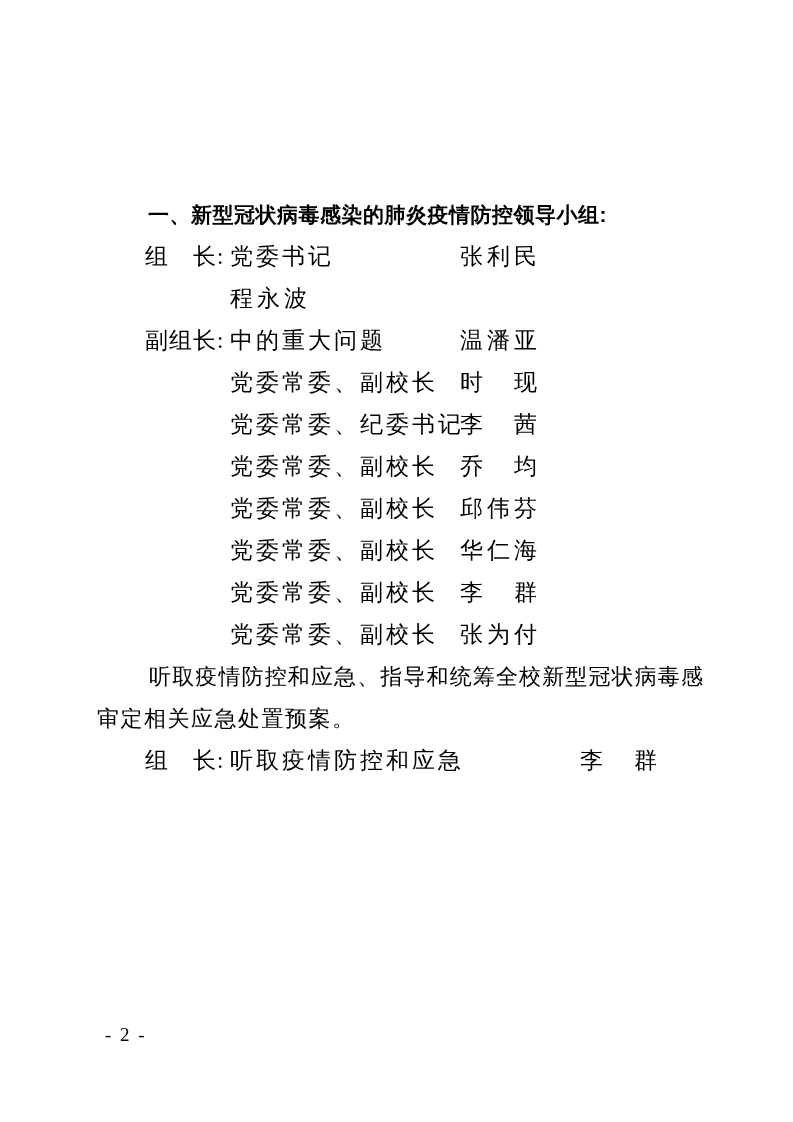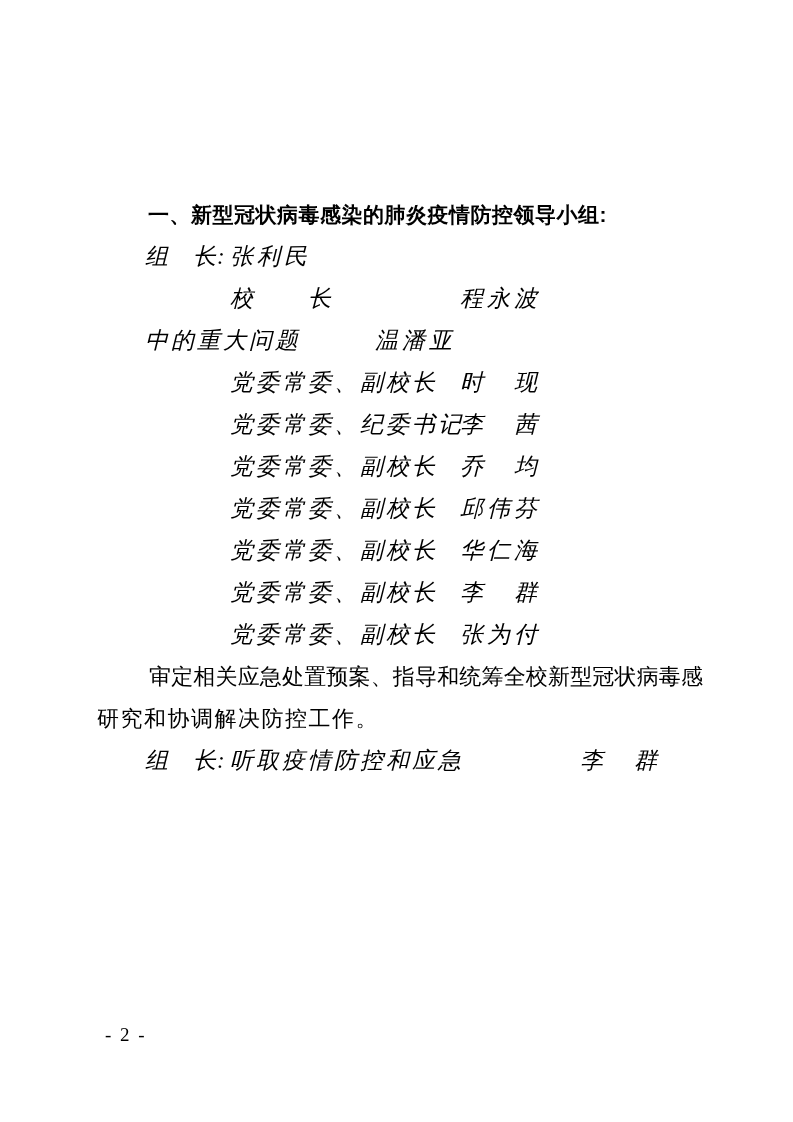--- a/index.html
+++ b/index.html
@@ -37,21 +37,20 @@
     letter-spacing: 0.5px;
     white-space: nowrap;
   }
   .row {
     display: flex;
     height: 42px;
     line-height: 42px;
     font-size: 23px;
     padding-left: 48px;
     white-space: nowrap;
-    font-style: italic;
   }
   .role {
     flex: none;
     width: 85px;
     letter-spacing: 1px;
     overflow: visible;
   }
   .title {
     flex: none;
     width: 230px;
@@ -94,28 +93,29 @@
 </head>
 <body>
 
 <div class="page">
   <div class="content">
 
     <div class="heading">一、新型冠状病毒感染的肺炎疫情防控领导小组:</div>
 
     <div class="row">
       <span class="role">组　长:</span>
+      <span class="title">党委书记</span>
       <span class="name">张利民</span>
     </div>
     <div class="row">
       <span class="role"></span>
-      <span class="title">校　　长</span>
       <span class="name">程永波</span>
     </div>
     <div class="row">
+      <span class="role">副组长:</span>
       <span class="title">中的重大问题</span>
       <span class="name">温潘亚</span>
     </div>
     <div class="row">
       <span class="role"></span>
       <span class="title">党委常委、副校长</span>
       <span class="name">时　现</span>
     </div>
     <div class="row">
       <span class="role"></span>
@@ -141,22 +141,22 @@
       <span class="role"></span>
       <span class="title">党委常委、副校长</span>
       <span class="name">李　群</span>
     </div>
     <div class="row">
       <span class="role"></span>
       <span class="title">党委常委、副校长</span>
       <span class="name">张为付</span>
     </div>
 
-    <div class="para-line first-line">审定相关应急处置预案、指导和统筹全校新型冠状病毒感</div>
-    <div class="para-line last-line">研究和协调解决防控工作。</div>
+    <div class="para-line first-line">听取疫情防控和应急、指导和统筹全校新型冠状病毒感</div>
+    <div class="para-line last-line">审定相关应急处置预案。</div>
 
 
     <div class="row section2-row">
       <span class="role">组　长:</span>
       <span class="title">听取疫情防控和应急</span>
       <span class="name">李　群</span>
     </div>
 
   </div>
 

